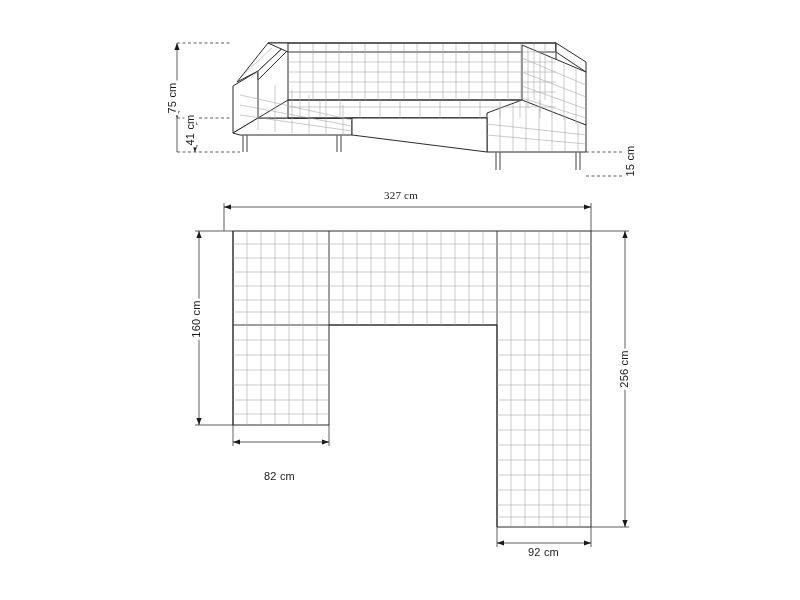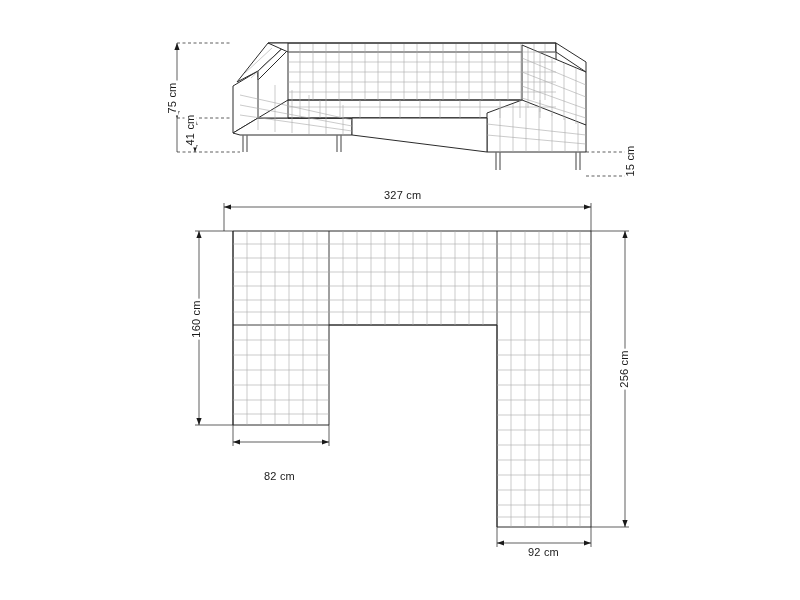--- a/index.html
+++ b/index.html
@@ -295,21 +295,21 @@
       </g>
     </g>
   </svg>
 
   <div class="dim-label vert rot-90" style="left:155px; top:92px;">75 cm</div>
 
   <div class="dim-label vert rot-90" style="left:173px; top:124px;">41 cm</div>
 
   <div class="dim-label vert rot-90" style="left:613px; top:155px;">15 cm</div>
 
-  <div class="dim-label" style="left:382px; top:189px;">327 cm</div>
+  <div class="dim-label" style="left:382px; top:189px;font-family:Liberation Serif, serif;">327 cm</div>
 
   <div class="dim-label vert rot-90" style="left:175px; top:313px;">160 cm</div>
 
   <div class="dim-label vert rot-90" style="left:603px; top:363px;">256 cm</div>
 
   <div class="dim-label" style="left:262px; top:445px;margin-top:25px;">82 cm</div>
 
   <div class="dim-label" style="left:526px; top:546px;">92 cm</div>
 
 </div>

